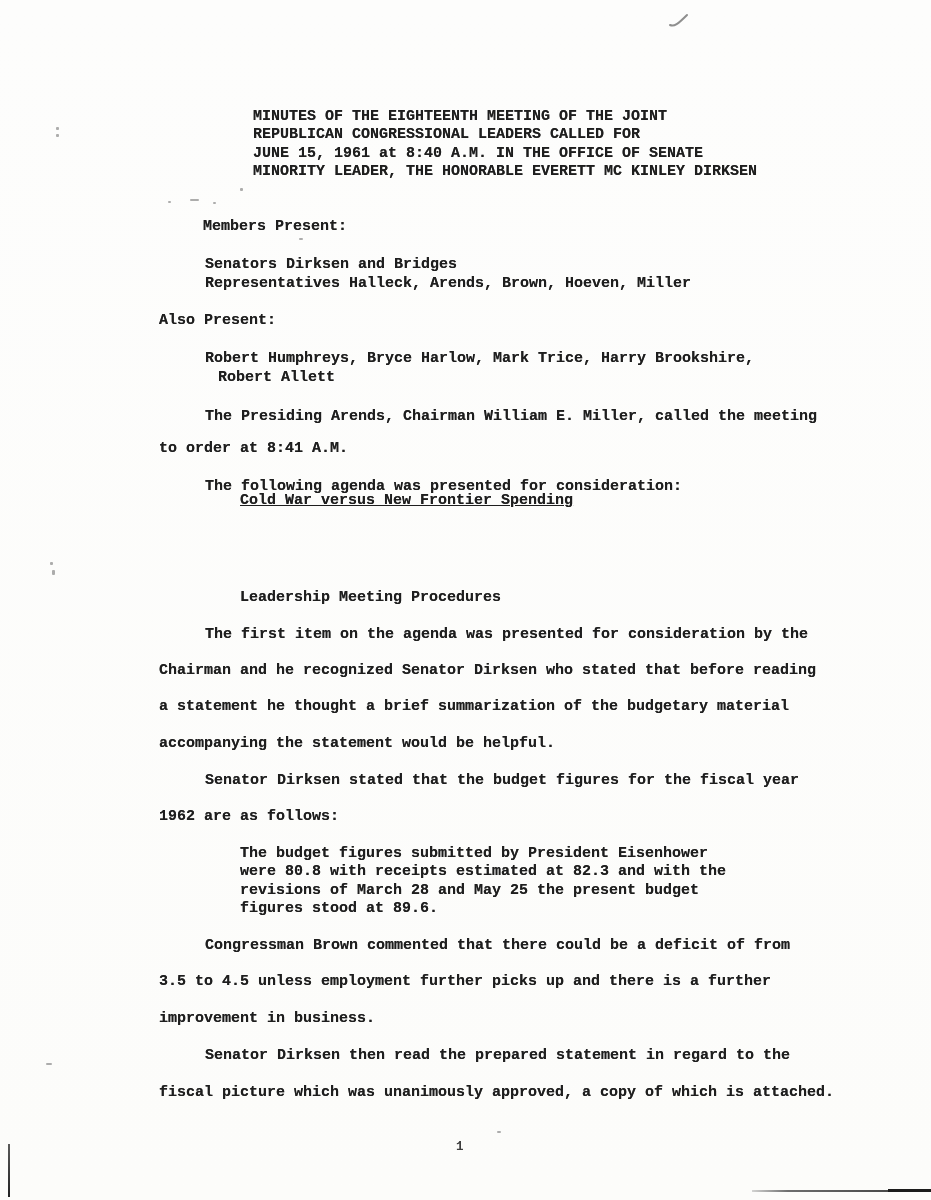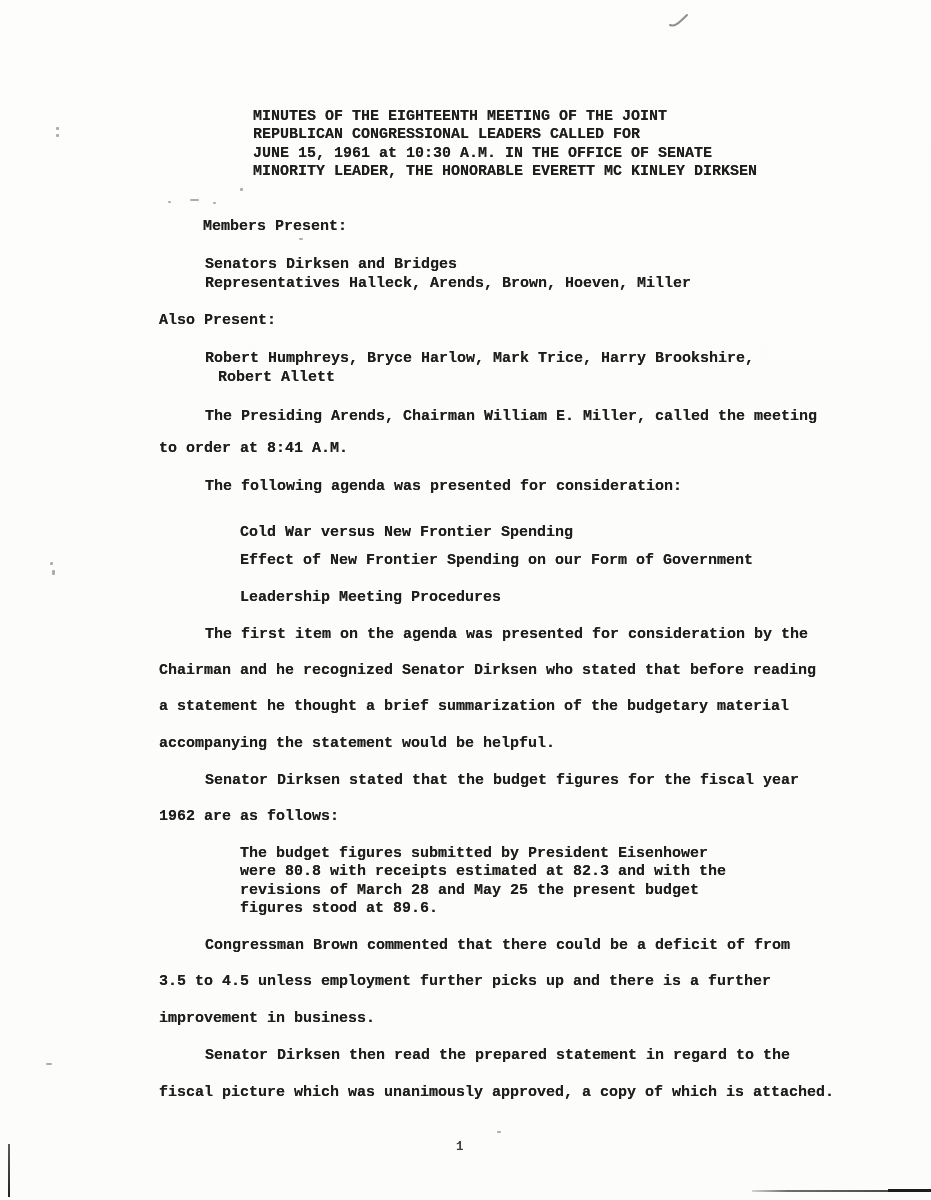--- a/index.html
+++ b/index.html
@@ -50,36 +50,35 @@
 <body>
 
 <div class="page">
 
   <svg class="penmark" width="26" height="18" viewBox="0 0 26 18">
     <path d="M2 13 C6 15, 10 12, 19 3" stroke="#5f5f5f" stroke-width="2" fill="none" stroke-linecap="round" opacity="0.7"></path>
   </svg>
 
   <div class="ln" style="left:253px; top:108px;">MINUTES OF THE EIGHTEENTH MEETING OF THE JOINT</div>
   <div class="ln" style="left:253px; top:126px;">REPUBLICAN CONGRESSIONAL LEADERS CALLED FOR</div>
-  <div class="ln" style="left:253px; top:145px;">JUNE 15, 1961 at 10:30 A.M. IN THE OFFICE OF SENATE</div>
+  <div class="ln" style="left:253px; top:145px;">JUNE 15, 1961 at 8:40 A.M. IN THE OFFICE OF SENATE</div>
   <div class="ln" style="left:253px; top:163px;">MINORITY LEADER, THE HONORABLE EVERETT MC KINLEY DIRKSEN</div>
 
   <div class="ln" style="left:159px; top:218px;padding-left:44px;">Members Present:</div>
   <div class="ln" style="left:205px; top:275px;">Representatives Halleck, Arends, Brown, Hoeven, Miller</div>
   <div class="ln" style="left:205px; top:256px;">Senators Dirksen and Bridges</div>
   <div class="ln" style="left:159px; top:312px;">Also Present:</div>
   <div class="ln" style="left:205px; top:350px;">Robert Humphreys, Bryce Harlow, Mark Trice, Harry Brookshire,</div>
   <div class="ln" style="left:218px; top:369px;">Robert Allett</div>
 
   <div class="ln" style="left:205px; top:408px;">The Presiding Arends, Chairman William E. Miller, called the meeting</div>
   <div class="ln" style="left:159px; top:440px;">to order at 8:41 A.M.</div>
 
   <div class="ln" style="left:205px; top:478px;">The following agenda was presented for consideration:</div>
-  <div class="ln" style="left:240px; top:524px;">Cold War versus New Frontier Spending</div>
-  <div class="ln" style="left:240px; top:552px;">Effect of New Frontier Spending on our Form of Government</div>
+  <div class="ln" style="left:240px; top:492px;text-decoration:underline;">Cold War versus New Frontier Spending</div>
   <div class="ln" style="left:240px; top:589px;">Leadership Meeting Procedures</div>
 
   <div class="ln" style="left:205px; top:626px;">The first item on the agenda was presented for consideration by the</div>
   <div class="ln" style="left:159px; top:662px;">Chairman and he recognized Senator Dirksen who stated that before reading</div>
   <div class="ln" style="left:159px; top:698px;">a statement he thought a brief summarization of the budgetary material</div>
   <div class="ln" style="left:159px; top:735px;">accompanying the statement would be helpful.</div>
 
   <div class="ln" style="left:205px; top:772px;">Senator Dirksen stated that the budget figures for the fiscal year</div>
   <div class="ln" style="left:159px; top:808px;">1962 are as follows:</div>
 

